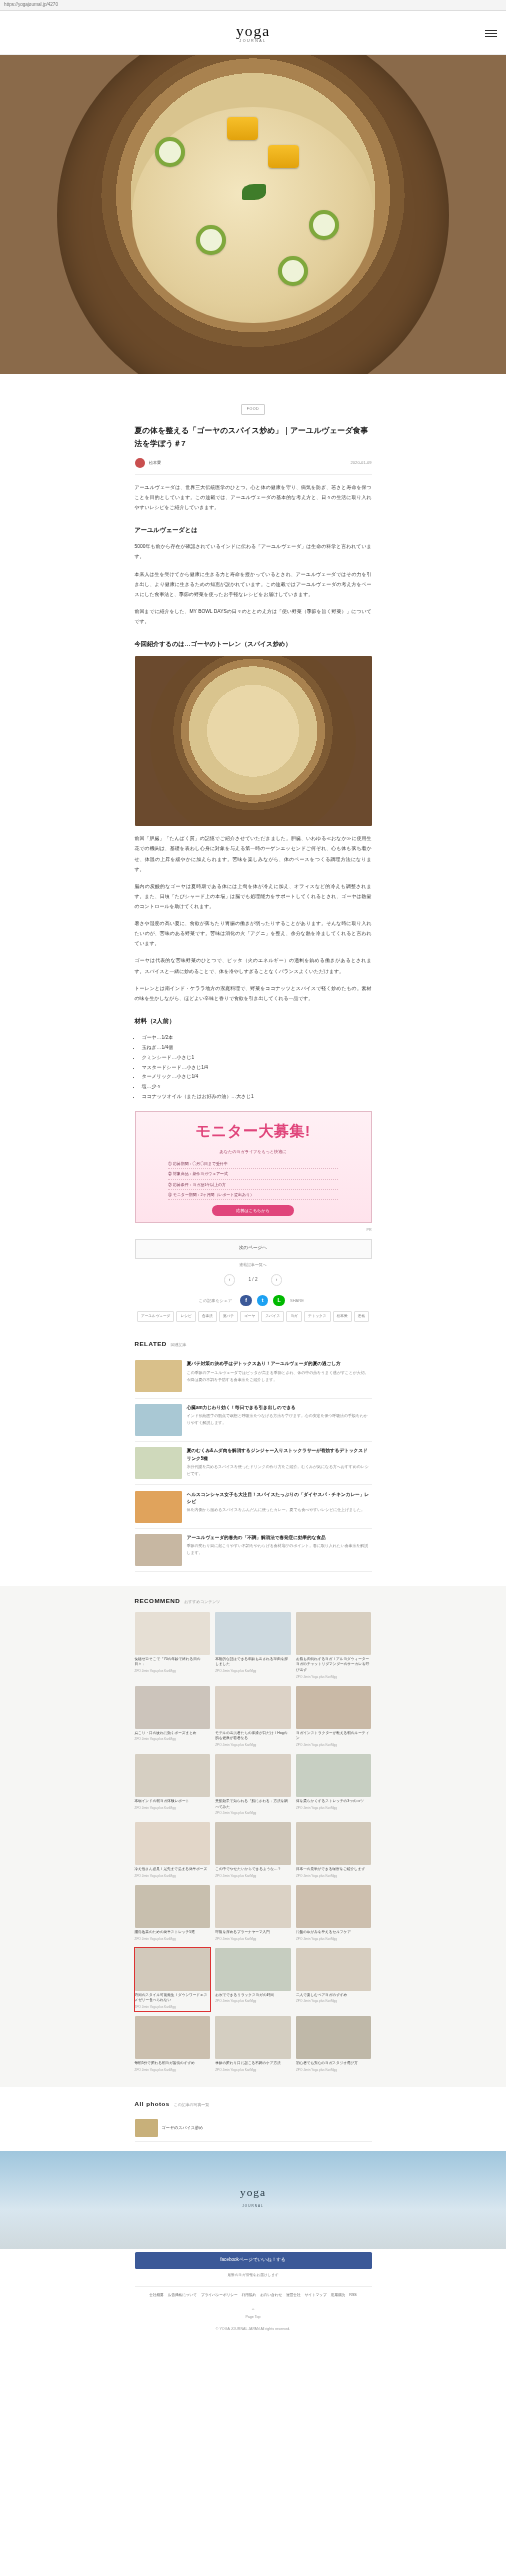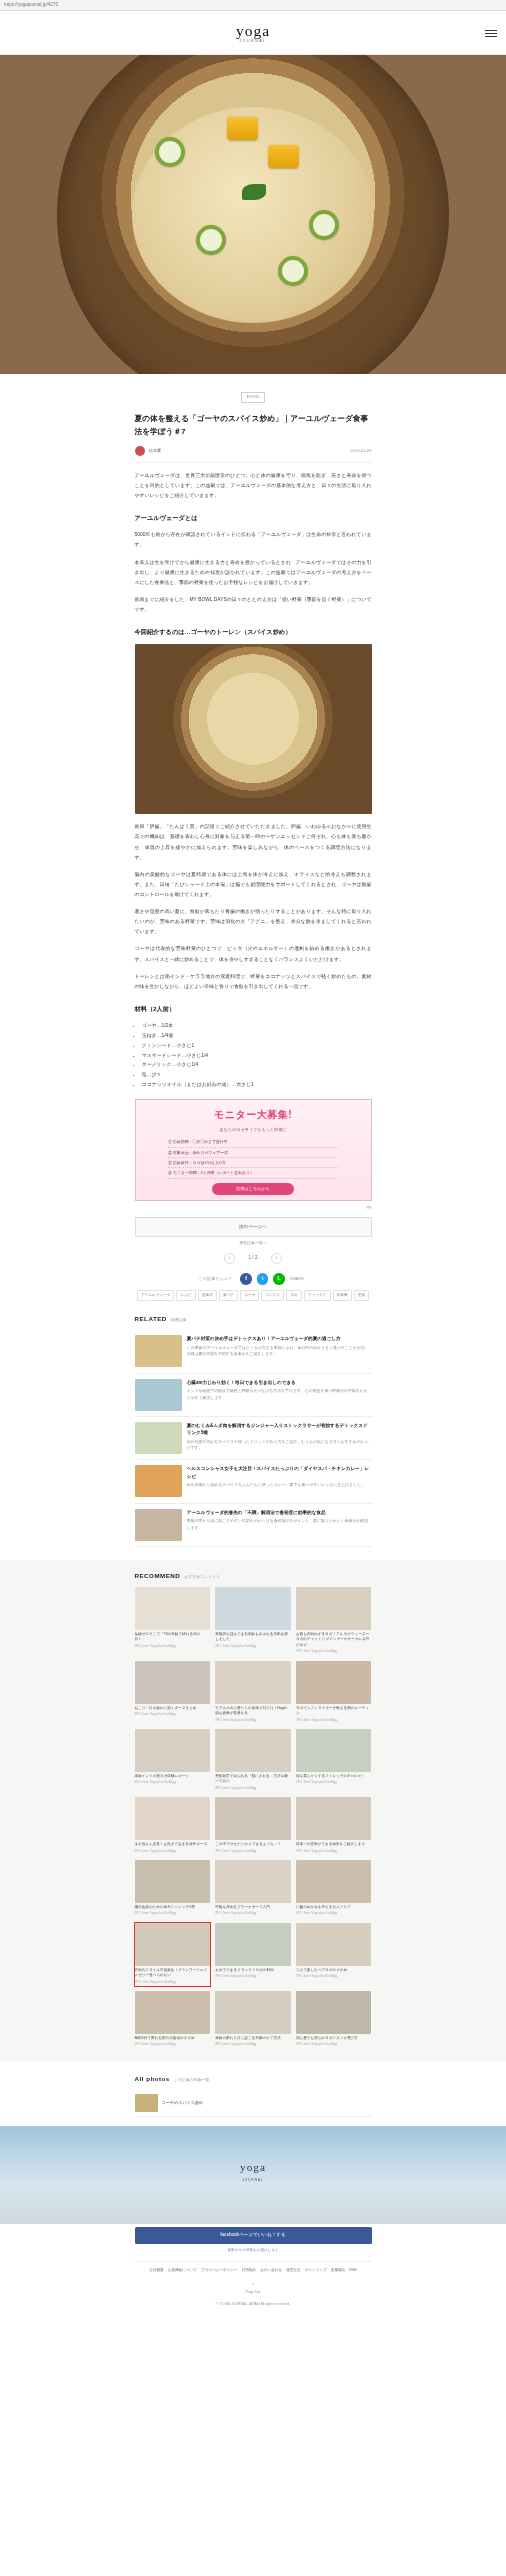--- a/index.html
+++ b/index.html
@@ -113,21 +113,21 @@
     background:#3f7c2a;
   }
   .hero .bg-wood{
     position:absolute;inset:0;
     background:repeating-linear-gradient(92deg,#6b4a2e 0 13.4px,#5e4028 13.4px 27px);
     z-index:-1;
   }
   
   .content{
     width:237px;
-    margin:4px auto;
+    margin:16px auto;
     padding:13.4px 0 0;
   }
   .cat-badge{
     display:block;
     width:24px;
     margin:0 auto 9.3px;
     border:0.5px solid #cfcfcf;
     border-radius:1px;
     text-align:center;
     font-size:3.6px;
@@ -195,21 +195,21 @@
   .ad-banner{
     width:237px;
     border:0.5px solid #e3b9c6;
     background:linear-gradient(180deg,#fff0f5,#ffe3ec);
     padding:5.2px;
     text-align:center;
     margin:5.2px 0 4.1px;
   }
   .ad-banner .ad-title{
     color:#e0457b;
-    font-size:10px;
+    font-size:15px;
     font-weight:bold;
     letter-spacing:0.5px;
   }
   .ad-banner .ad-sub{
     font-size:4.1px;
     color:#9b3a5c;
     margin-top:2.1px;
   }
   .ad-rows{
     margin:3.1px auto 0;

